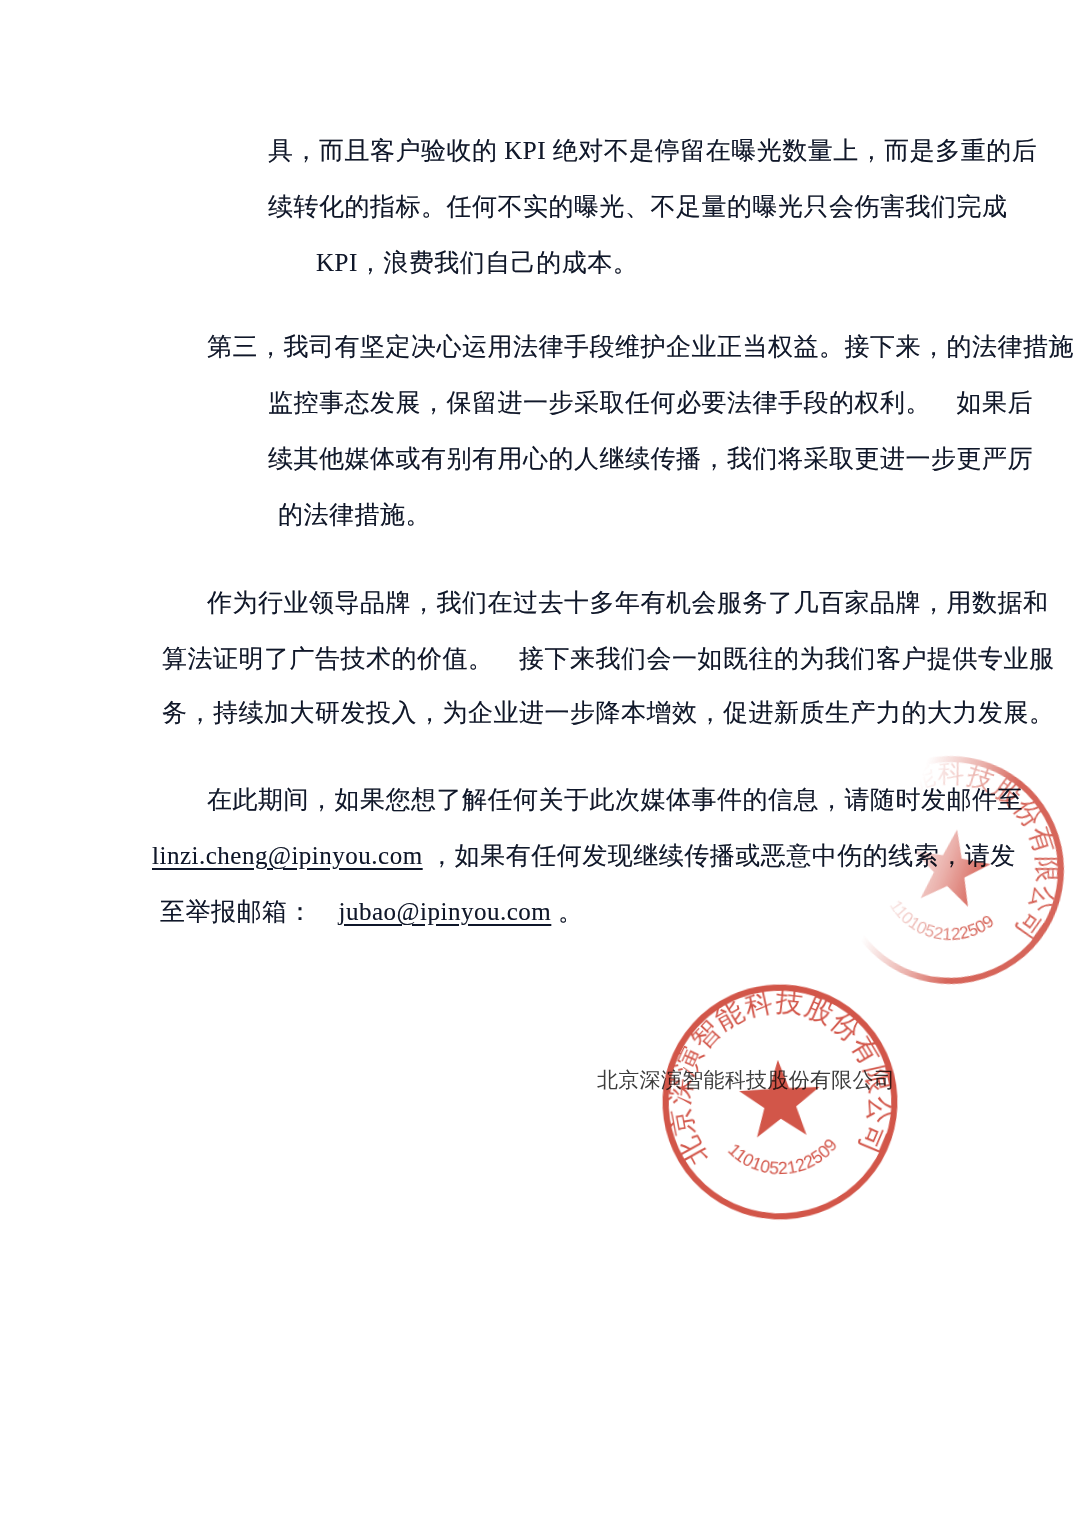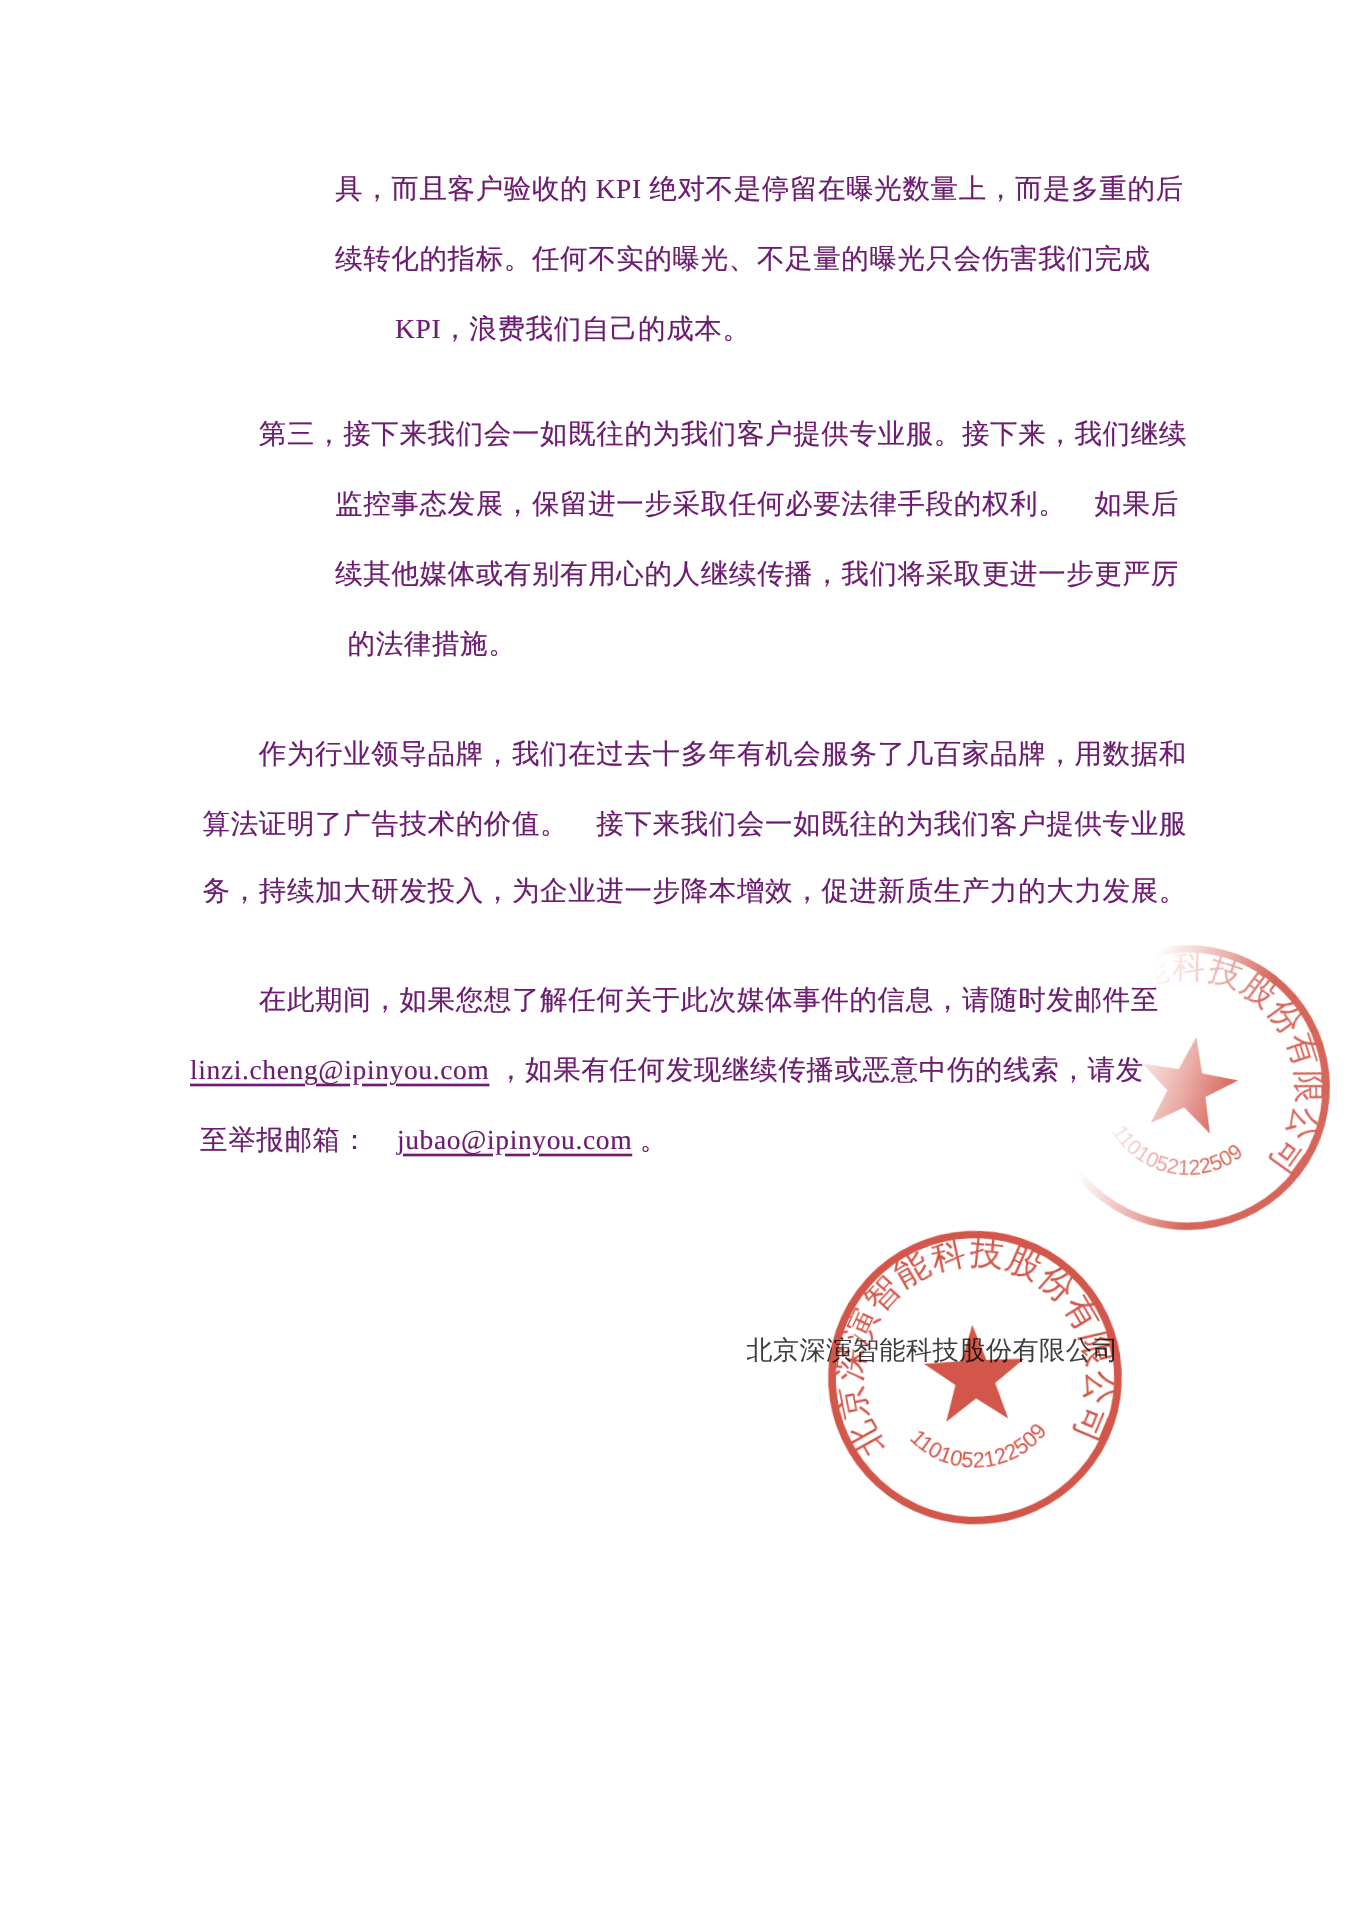--- a/index.html
+++ b/index.html
@@ -10,24 +10,24 @@
     overflow: hidden;
   }
   .page {
     position: relative;
     width: 1080px; height: 1524px;
     background: #ffffff;
   }
   .line {
     position: absolute;
     white-space: pre;
-    font-size: 22px;
+    font-size: 25px;
     letter-spacing: 0.5px;
     line-height: 26px;
-    color: #701a75;
+    color: #0f172a;
     text-shadow: 0 0 0.6px rgba(90,90,90,0.55);
   }
   .email {
     text-decoration: underline;
     text-underline-offset: 4px;
   }
   .signature {
     position: absolute;
     left: 597px; top: 1066px;
     font-size: 21px;
@@ -63,21 +63,21 @@
 </style>
 </head>
 <body>
 
 <div class="page">
 
   <div class="line" style="left:268px; top:138px;">具，而且客户验收的 KPI 绝对不是停留在曝光数量上，而是多重的后</div>
   <div class="line" style="left:268px; top:194px;">续转化的指标。任何不实的曝光、不足量的曝光只会伤害我们完成</div>
   <div class="line" style="left:268px; top:250px;margin-left:48px;">KPI，浪费我们自己的成本。</div>
 
-  <div class="line" style="left:207px; top:334px;">第三，接下来我们会一如既往的为我们客户提供专业服。接下来，我们继续</div>
+  <div class="line" style="left:207px; top:334px;">第三，我司有坚定决心运用法律手段维护企业正当权益。接下来，的法律措施</div>
   <div class="line" style="left:268px; top:390px;">监控事态发展，保留进一步采取任何必要法律手段的权利。　如果后</div>
   <div class="line" style="left:268px; top:446px;">续其他媒体或有别有用心的人继续传播，我们将采取更进一步更严厉</div>
   <div class="line" style="left:278px; top:502px;text-align:right;">的法律措施。</div>
 
   <div class="line" style="left:207px; top:592px;font-family:Liberation Mono, monospace;">作为行业领导品牌，我们在过去十多年有机会服务了几百家品牌，用数据和</div>
   <div class="line" style="left:162px; top:646px;">算法证明了广告技术的价值。　接下来我们会一如既往的为我们客户提供专业服</div>
   <div class="line" style="left:162px; top:700px;">务，持续加大研发投入，为企业进一步降本增效，促进新质生产力的大力发展。</div>
 
   <div class="line" style="left:207px; top:787px;">在此期间，如果您想了解任何关于此次媒体事件的信息，请随时发邮件至</div>
   <div class="line" style="left:152px; top:843px;"><span class="email">linzi.cheng@ipinyou.com</span><span> ，如果有任何发现继续传播或恶意中伤的线索，请发</span></div>

